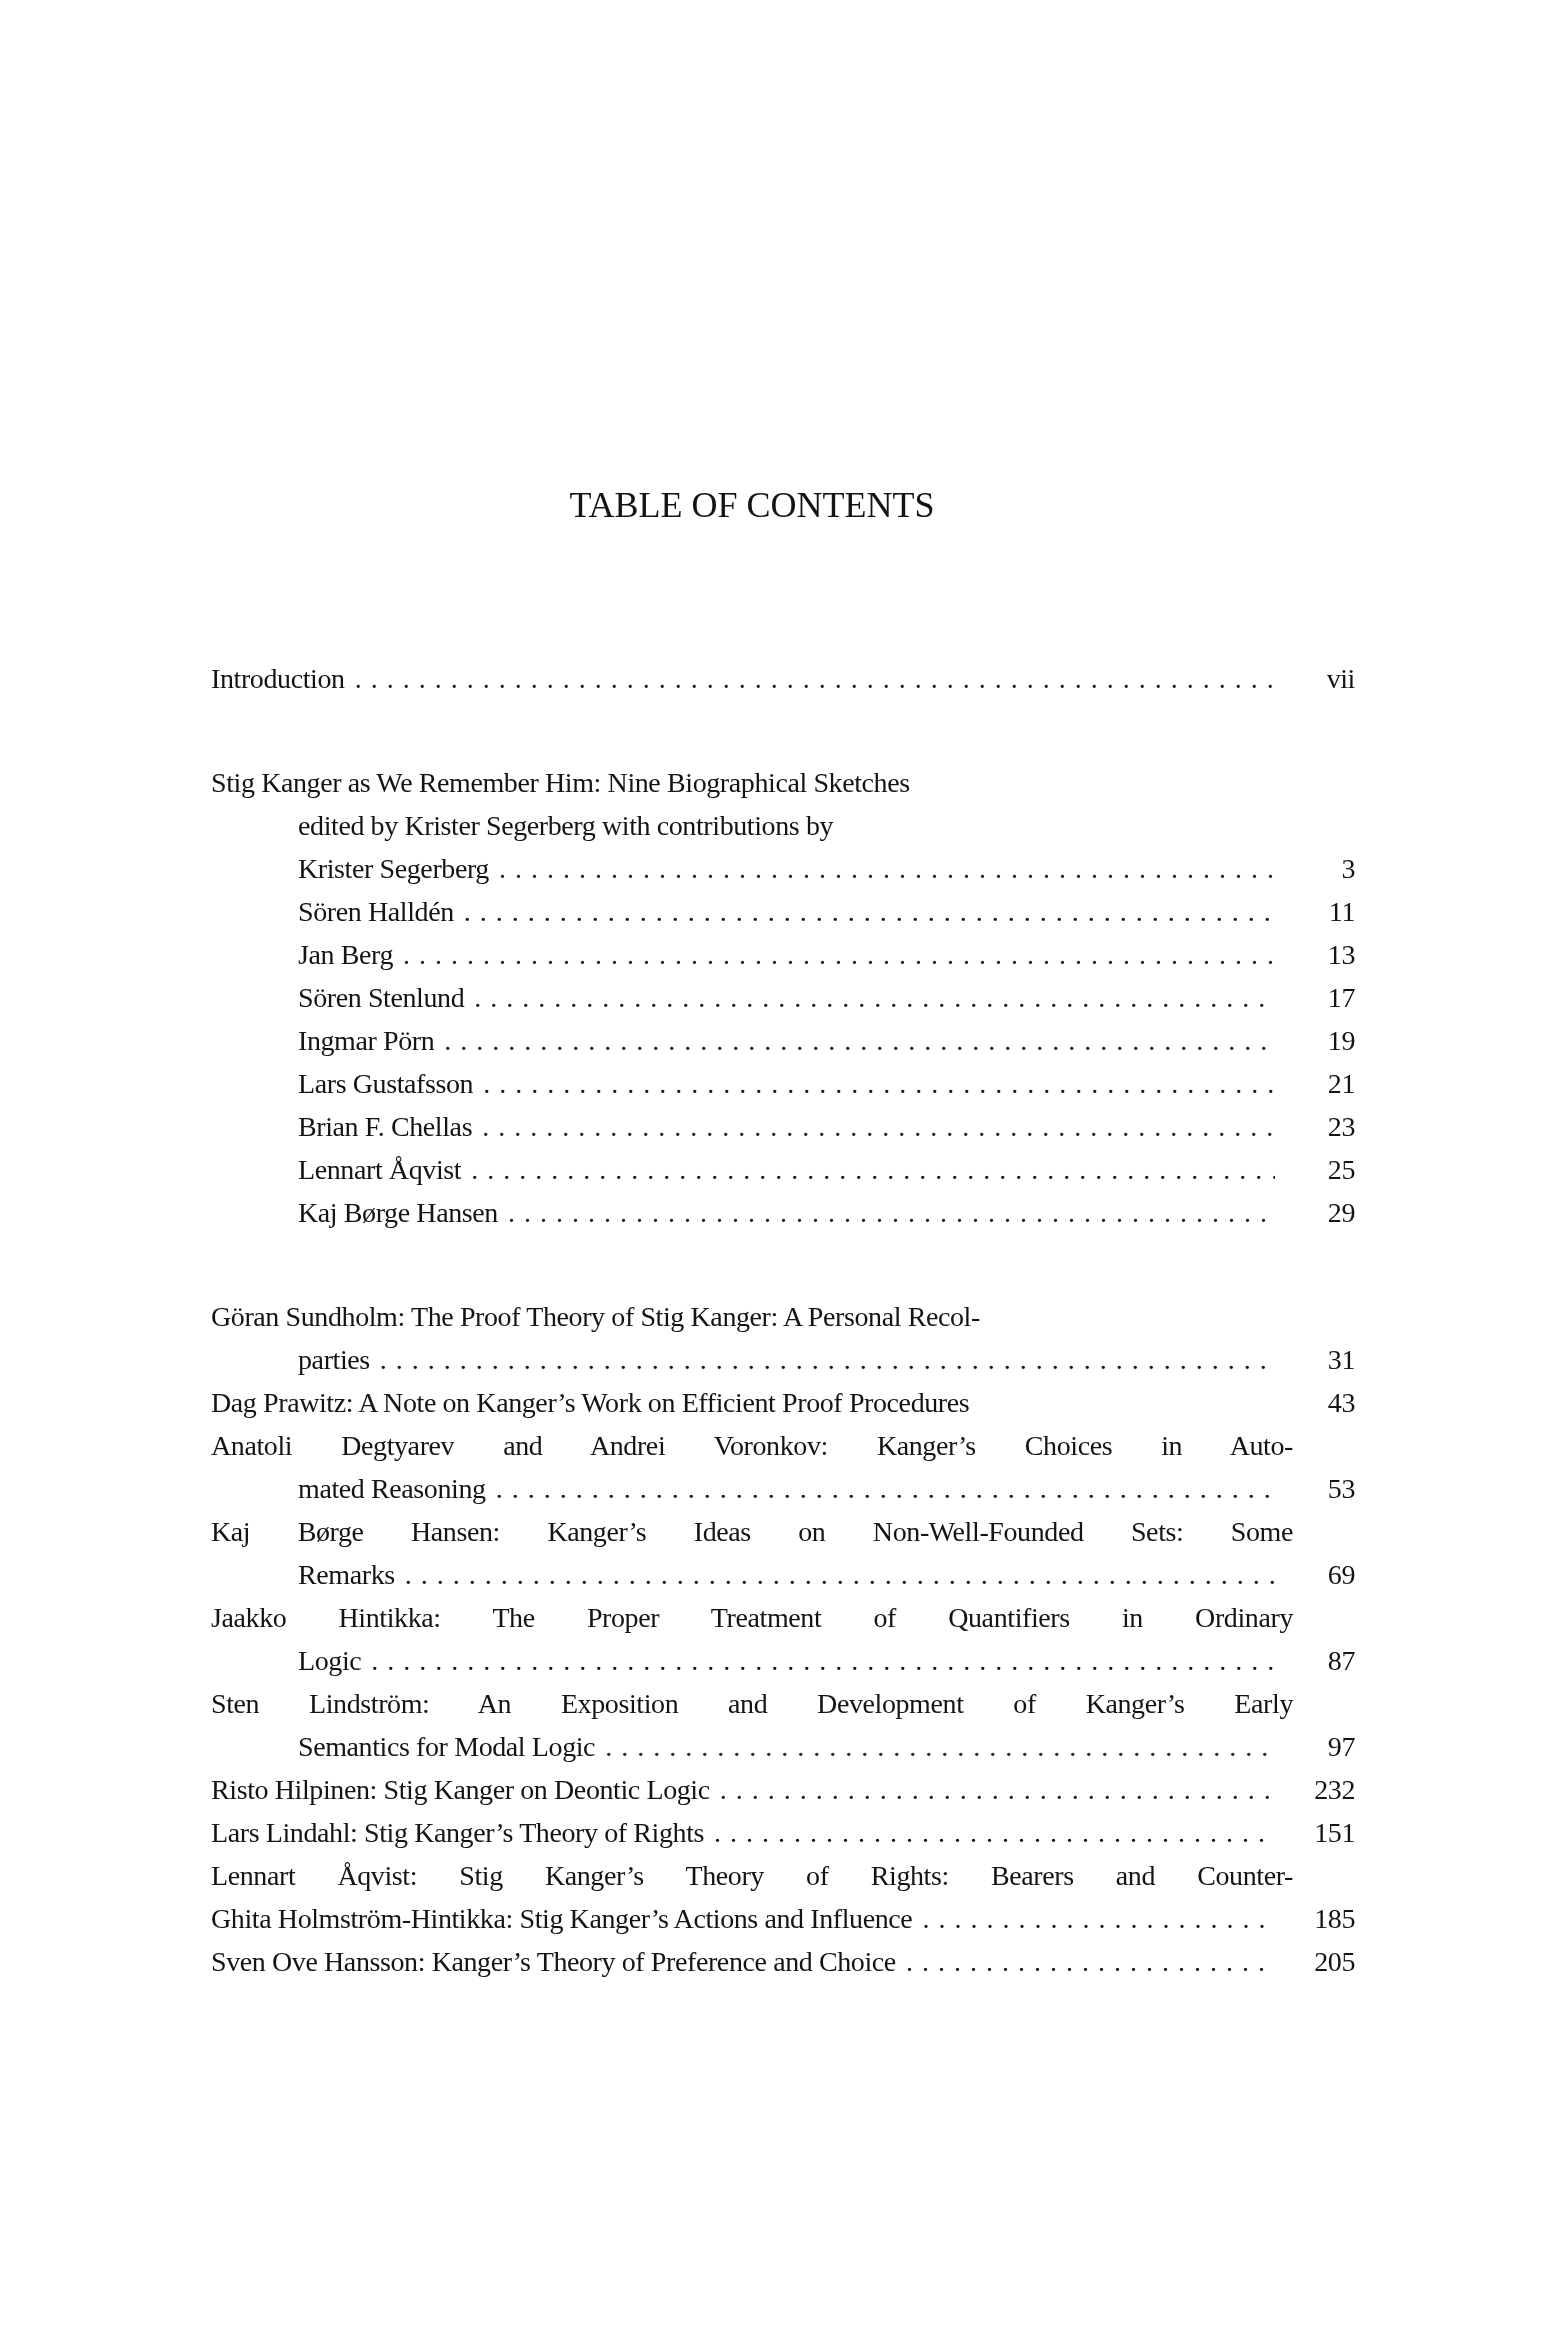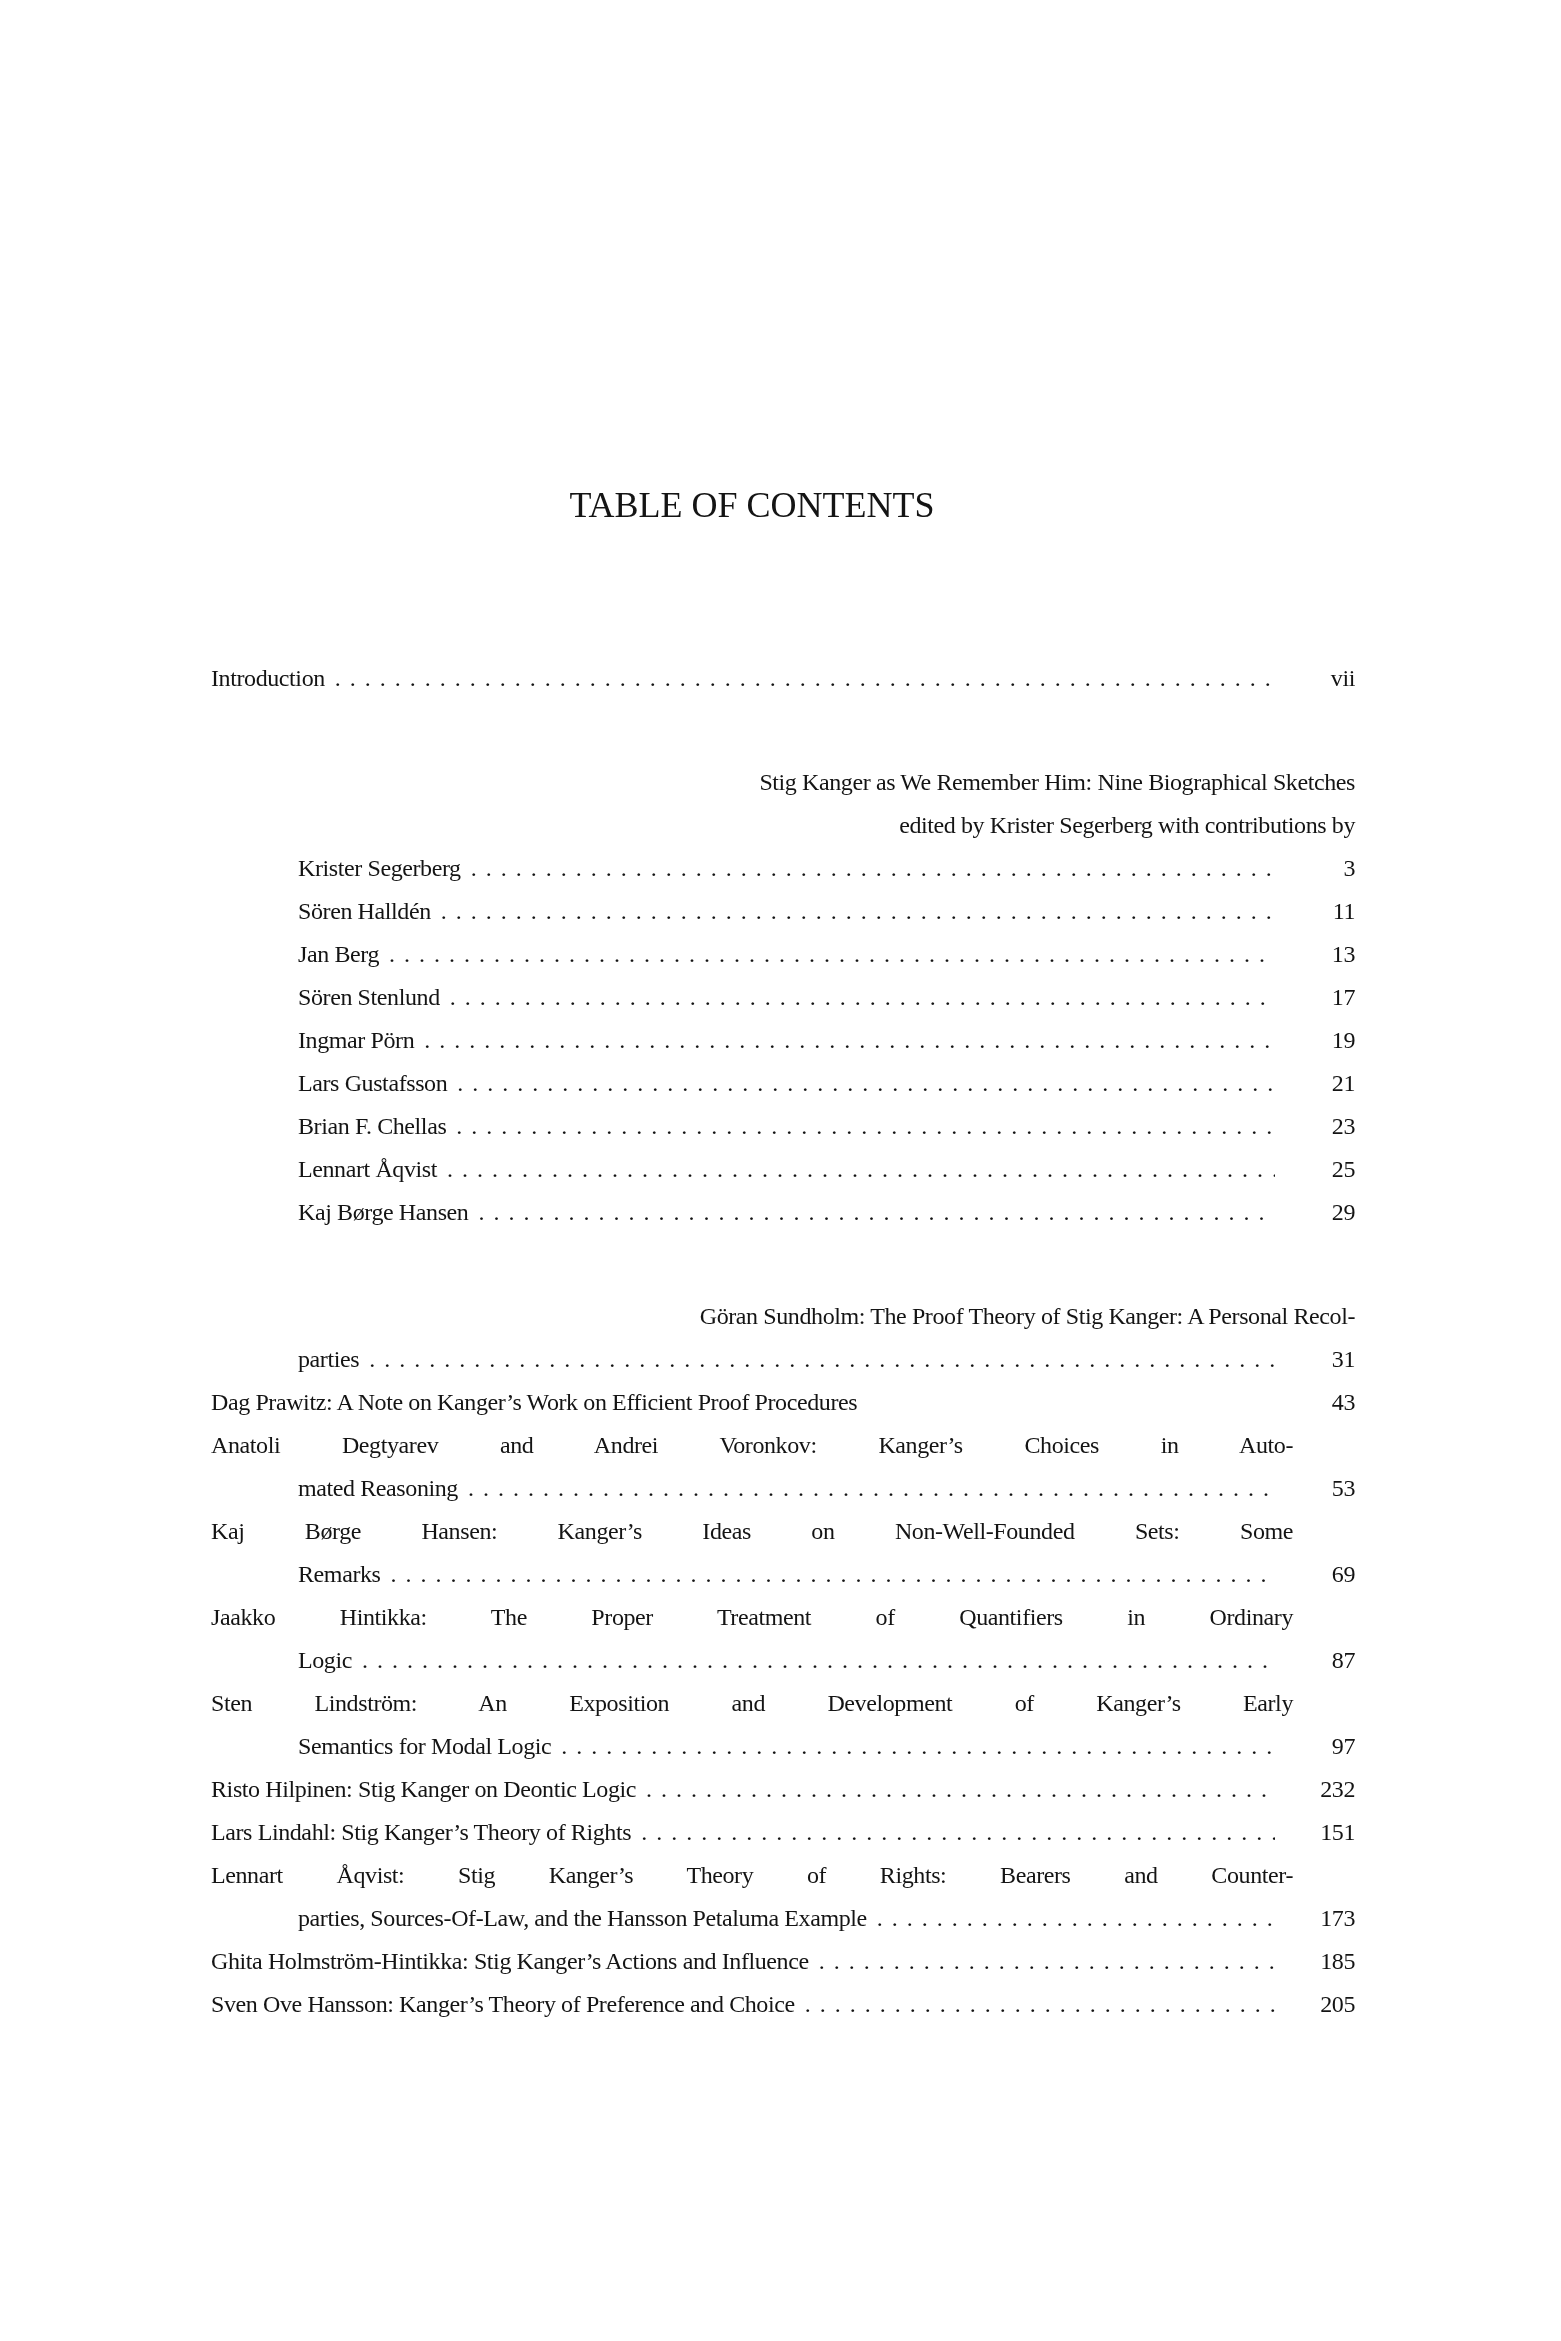--- a/index.html
+++ b/index.html
@@ -27,24 +27,23 @@
     padding-right: 62px;      
     text-align: center;
     font-size: 36px;
     line-height: 40px;
     margin-bottom: 132px;
     white-space: nowrap;
   }
   .toc-row {
     display: flex;
     align-items: baseline;
-    font-size: 24px;
+    font-size: 28px;
     line-height: 43px;
     letter-spacing: -0.4px;
-    justify-content: flex-end;
   }
   .toc-row.gap-section { margin-top: 61px; }
   .toc-row.indent { padding-left: 87px; }
   .toc-row .label { white-space: nowrap; }
   .toc-row.justify .label {
     flex: 1 1 auto;
     min-width: 0;
     white-space: nowrap;
     text-align: justify;
     text-align-last: justify;
@@ -187,25 +186,20 @@
         </div>
         <div class="toc-row">
           <span class="label">Lars Lindahl: Stig Kanger’s Theory of Rights</span>
           <span class="leader"></span>
           <span class="numcol">151</span>
         </div>
         <div class="toc-row justify">
           <span class="label">Lennart Åqvist: Stig Kanger’s Theory of Rights: Bearers and Counter-</span>
           <span class="numcol"></span>
         </div>
-        <div class="toc-row indent">
-          <span class="label">parties, Sources-Of-Law, and the Hansson Petaluma Example</span>
-          <span class="leader"></span>
-          <span class="numcol">173</span>
-        </div>
         <div class="toc-row">
           <span class="label">Ghita Holmström-Hintikka: Stig Kanger’s Actions and Influence</span>
           <span class="leader"></span>
           <span class="numcol">185</span>
         </div>
         <div class="toc-row">
           <span class="label">Sven Ove Hansson: Kanger’s Theory of Preference and Choice</span>
           <span class="leader"></span>
           <span class="numcol">205</span>
         </div>

